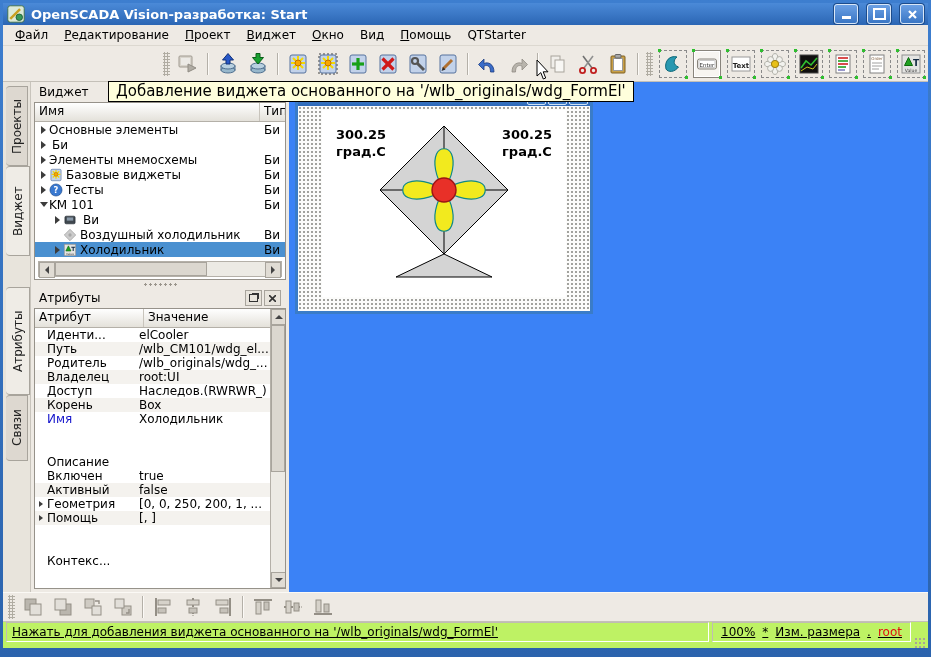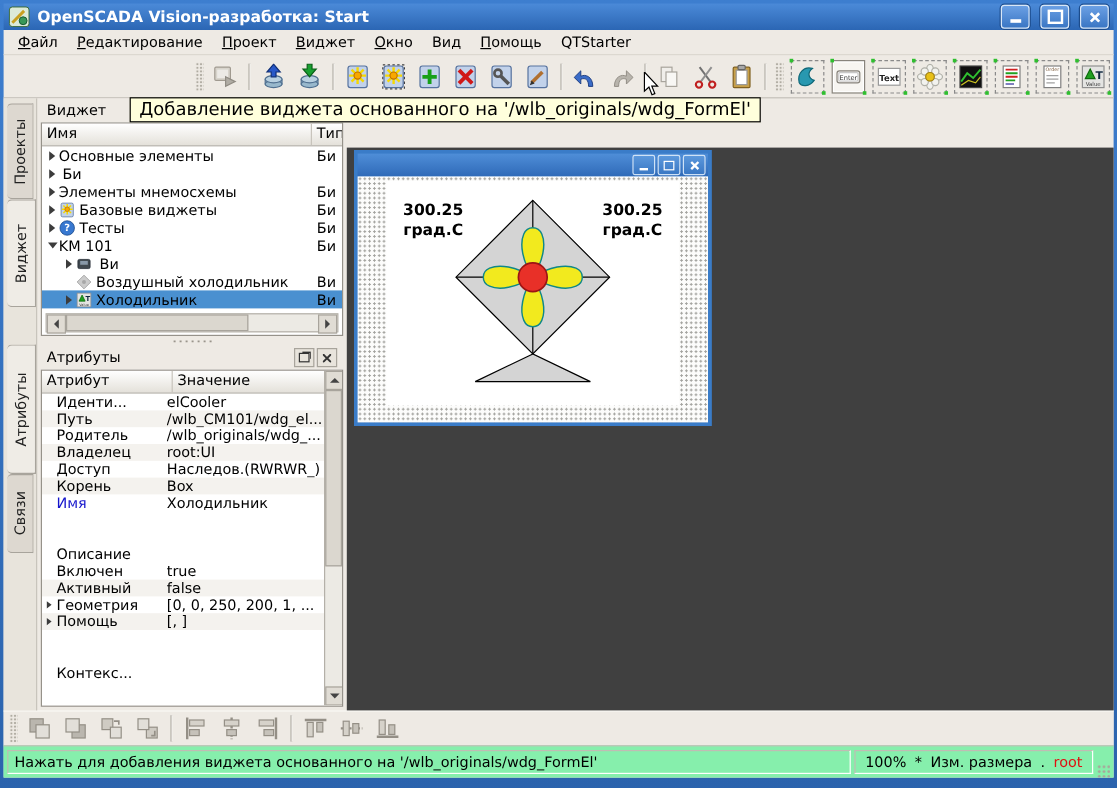--- a/index.html
+++ b/index.html
@@ -80,38 +80,38 @@
   .arow.tall{height:40px;align-items:flex-end;padding-top:3px;background:#fff;}
   .aexp{width:12px;flex:none;display:flex;align-items:center;justify-content:center;}
   .aexp .tri-r{border-left-width:4px;border-top-width:3.5px;border-bottom-width:3.5px;}
   .alabel{width:92px;flex:none;overflow:hidden;}
   .alabel.modified{color:#1515cc;}
   .avalue{flex:1;overflow:hidden;}
   .vscroll{width:14px;border-left:1px solid #b4b0a8;background:#eceae4;display:flex;flex-direction:column;flex:none;}
   .vscroll .sbtn{width:100%;height:14px;}
   .vthumb{height:52%;background:#dbd7cf;border:1px solid #a8a49c;margin:0;}
   
-  .mdi{flex:1;position:relative;background:#404040;overflow:hidden;margin-top:41px;}
+  .mdi{flex:1;position:relative;background:#3b82f6;overflow:hidden;}
   .child{position:absolute;left:6px;top:2px;width:298px;height:230px;border:3px solid #3a7cc8;box-sizing:border-box;
          display:flex;flex-direction:column;background:#3a7cc8;}
   .child-tb{height:19px;background:linear-gradient(#4f8ed8,#2f6ab8);display:flex;justify-content:flex-end;align-items:center;gap:2px;padding:0 2px;flex:none;}
   .cbtn{width:17px;height:15px;background:linear-gradient(#5c98dc,#3a78c4);border:1px solid #cfe2f6;border-radius:2px;
         display:flex;align-items:center;justify-content:center;}
   .cbtn .glyph-min{width:7px;height:2px;margin-top:6px;}
   .cbtn .glyph-max{width:7px;height:6px;border-width:1.5px;}
   .child-content{flex:1;position:relative;background-color:#fcfcfb;
         background-image:radial-gradient(circle,#a2a29e 0.8px,transparent 1px);background-size:4px 4px;}
   .canvas{position:absolute;left:24px;right:24px;top:4px;bottom:14px;background:#fff;}
   .canvas svg{position:absolute;left:0;top:0;width:100%;height:100%;}
   .lbl{position:absolute;font-weight:bold;font-size:13px;line-height:17px;text-align:center;}
   .lbl.l{left:4px;top:16px;width:70px;}
   .lbl.r{left:170px;top:16px;width:70px;}
   
   .aligntb{height:28px;display:flex;align-items:center;border-top:1px solid #fbf9f5;background:#eeeae4;padding-left:2px;flex:none;}
-  .statusbar{height:26px;display:flex;align-items:center;border-top:1px solid #c4c0b8;background:#86efac;padding:0 3px;flex:none;}
+  .statusbar{height:26px;display:flex;align-items:flex-start;border-top:1px solid #c4c0b8;background:#bef264;padding:0 3px;flex:none;text-decoration:underline;}
   .status-msg{flex:1;height:18px;line-height:18px;padding:0 5px;border:1px solid;border-color:#c0bcb4 #ffffff #ffffff #c0bcb4;overflow:hidden;white-space:nowrap;}
   .status-right{display:flex;align-items:center;gap:7px;padding:0 8px;height:18px;border:1px solid;border-color:#c0bcb4 #ffffff #ffffff #c0bcb4;margin-left:3px;white-space:nowrap;}
   .user{color:#e01010;}
   .grip{width:11px;height:11px;margin-left:3px;background-image:radial-gradient(circle,#a8a49a 1px,transparent 1.2px);background-size:4px 4px;align-self:flex-end;}
   
   .tooltip{position:absolute;left:108px;top:81px;height:17px;line-height:17px;background:#ffffdc;border:1px solid #000;
            padding:1px 7px;white-space:nowrap;font-size:15px;z-index:40;}
   .cursor{position:absolute;left:536px;top:60px;z-index:60;pointer-events:none;}
 </style>
 </head>

